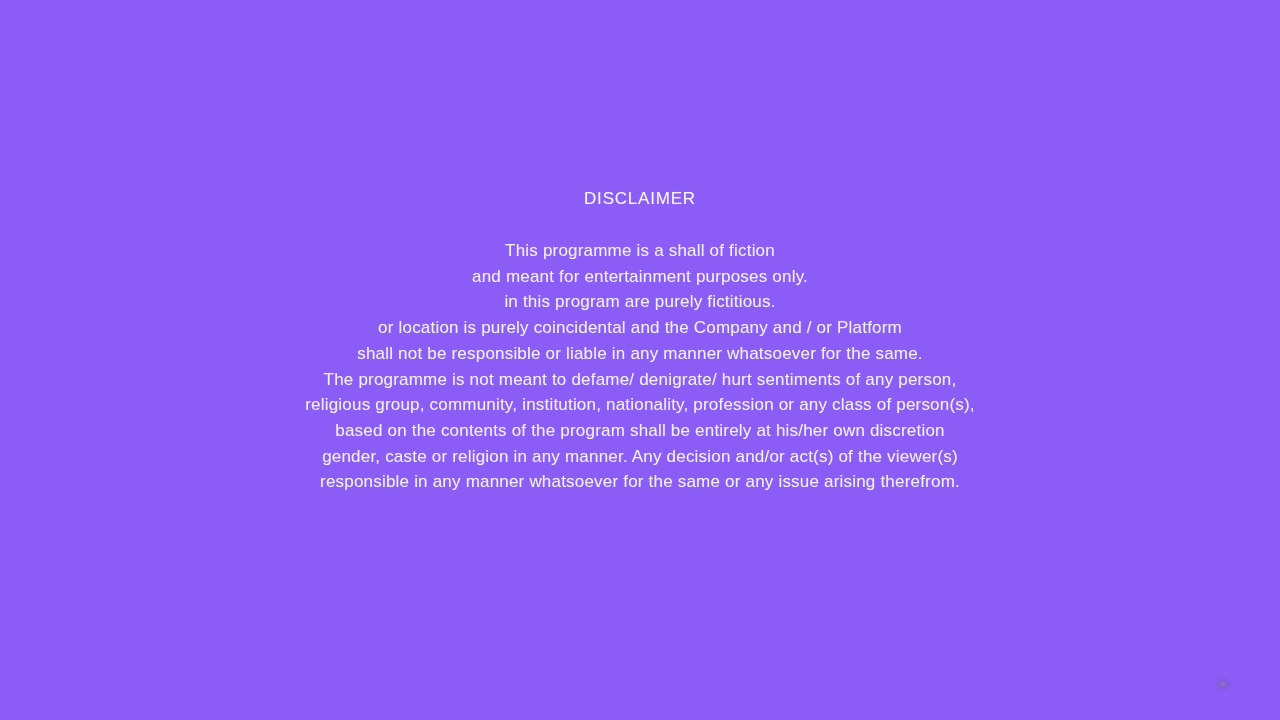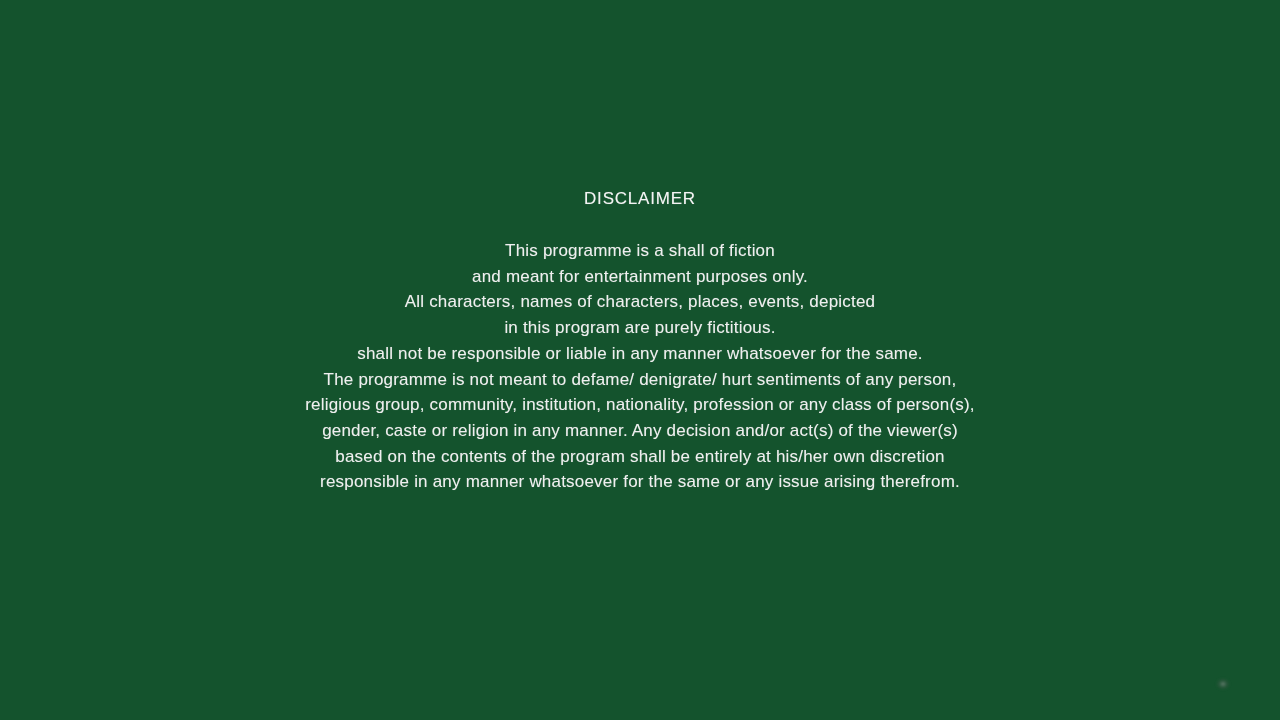--- a/index.html
+++ b/index.html
@@ -12,21 +12,21 @@
 
   body {
     background: #000000;
     font-family: "Liberation Sans", "DejaVu Sans", sans-serif;
   }
 
   .screen {
     position: relative;
     width: 1280px;
     height: 720px;
-    background: #14532d;
+    background: #8b5cf6;
   }
 
   .disclaimer-block {
     position: absolute;
     top: 186px;
     left: 0;
     width: 1280px;
     text-align: center;
     color: #f1f1f1;
   }
@@ -64,26 +64,26 @@
 <body>
 
 <div class="screen">
 
   <div class="disclaimer-block">
 
     <div class="disclaimer-title">DISCLAIMER</div>
 
     <div class="disclaimer-line">This programme is a shall of fiction</div>
     <div class="disclaimer-line">and meant for entertainment purposes only.</div>
-    <div class="disclaimer-line">All characters, names of characters, places, events, depicted</div>
     <div class="disclaimer-line">in this program are purely fictitious.</div>
+    <div class="disclaimer-line">or location is purely coincidental and the Company and / or Platform</div>
     <div class="disclaimer-line">shall not be responsible or liable in any manner whatsoever for the same.</div>
     <div class="disclaimer-line">The programme is not meant to defame/ denigrate/ hurt sentiments of any person,</div>
     <div class="disclaimer-line">religious group, community, institution, nationality, profession or any class of person(s),</div>
+    <div class="disclaimer-line">based on the contents of the program shall be entirely at his/her own discretion</div>
     <div class="disclaimer-line">gender, caste or religion in any manner. Any decision and/or act(s) of the viewer(s)</div>
-    <div class="disclaimer-line">based on the contents of the program shall be entirely at his/her own discretion</div>
     <div class="disclaimer-line">responsible in any manner whatsoever for the same or any issue arising therefrom.</div>
 
   </div>
 
   <div class="watermark-smudge"></div>
 
 </div>
 
 </body></html>

